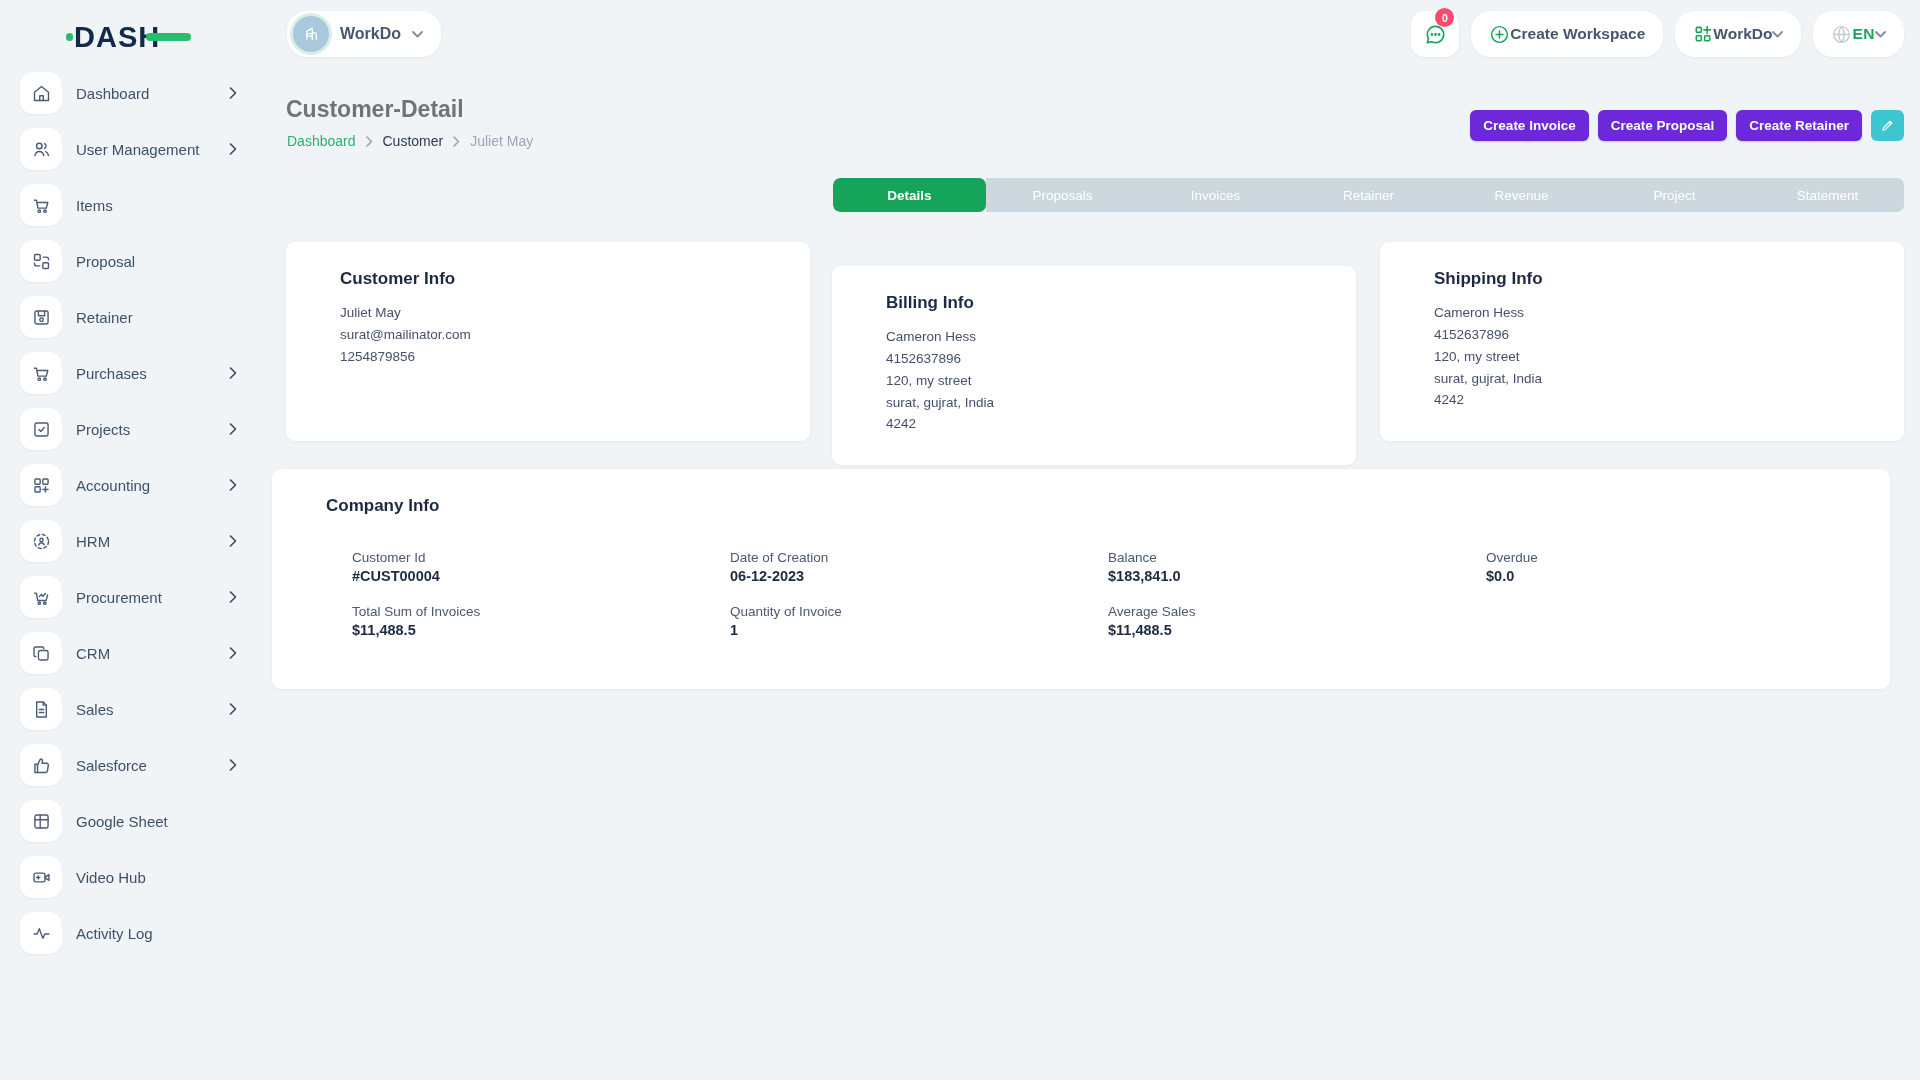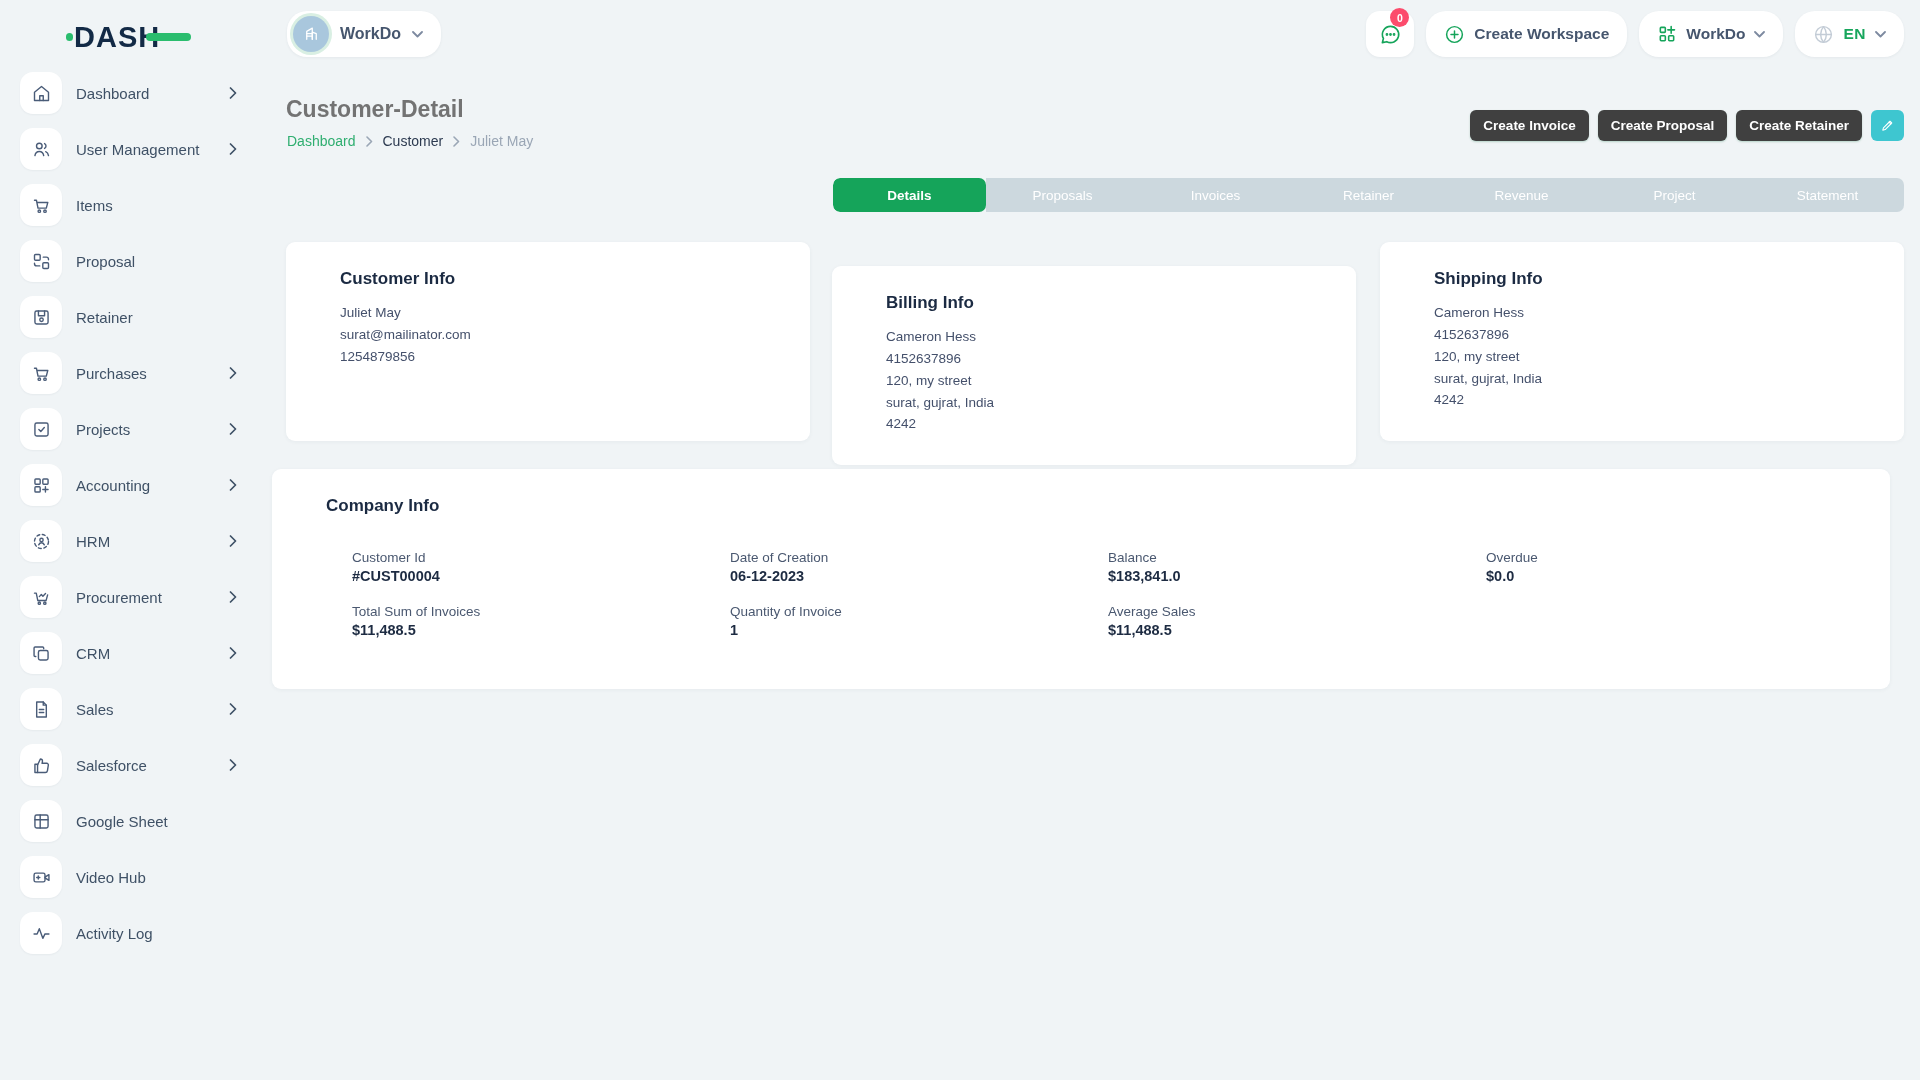--- a/index.html
+++ b/index.html
@@ -24,21 +24,21 @@
   .ws-label { font-size:16px; font-weight:700; color:#46566e; }
   .chev { width:11px; height:7px; stroke:#7d8aa0; stroke-width:1.8; fill:none; stroke-linecap:round; stroke-linejoin:round; }
 
   .top-right { position:absolute; right:16px; top:11px; display:flex; gap:12px; align-items:center; }
   .icon-btn { width:48px; height:46px; border-radius:14px; justify-content:center; position:relative; }
   .badge {
     position:absolute; top:-3px; right:5px; min-width:19px; height:19px; border-radius:10px;
     background:#fc4b6c; color:#fff; font-size:10.5px; font-weight:700;
     display:flex; align-items:center; justify-content:center; padding:0 5px;
   }
-  .top-btn { height:46px; padding:0 18px; gap:9px; font-size:15.5px; font-weight:600; color:#46566e; }
+  .top-btn { height:46px; padding:0 18px; gap:0; font-size:15.5px; font-weight:600; color:#46566e; }
   .lang-en { color:#17a65c; font-weight:700; letter-spacing:.5px; }
 
   
   .sidebar { position:absolute; left:0; top:72px; width:259px; height:1008px; overflow:hidden; }
   .side-item { display:flex; align-items:center; height:42px; margin:0 14px 14px 20px; cursor:pointer; }
   .side-icon {
     width:42px; height:42px; border-radius:13px; background:#fff; flex:0 0 auto;
     display:flex; align-items:center; justify-content:center; box-shadow:0 1px 2px rgba(30,50,70,.05);
   }
   .side-icon svg { width:21px; height:21px; stroke:#4a5c78; stroke-width:1.6; fill:none; stroke-linecap:round; stroke-linejoin:round; }
@@ -48,21 +48,21 @@
   
   .page-title { position:absolute; left:286px; top:96px; font-size:23px; font-weight:700; color:#737373; }
   .breadcrumb { position:absolute; left:287px; top:133px; display:flex; align-items:center; gap:10px; font-size:14px; }
   .bc-link { color:#2fae70; cursor:pointer; }
   .bc-mid { color:#2c3a50; cursor:pointer; }
   .bc-cur { color:#9aa6b5; }
   .bc-sep { width:7px; height:11px; stroke:#9aa6b5; stroke-width:1.6; fill:none; stroke-linecap:round; stroke-linejoin:round; }
 
   .head-actions { position:absolute; right:16px; top:110px; display:flex; gap:9px; }
   .btn-green {
-    background:#404040; color:#fff; border:none; border-radius:6px; height:31px;
+    background:#6d28d9; color:#fff; border:none; border-radius:6px; height:31px;
     padding:0 13px; font-size:13.5px; font-weight:600; font-family:inherit; cursor:pointer;
     box-shadow:0 1px 2px rgba(20,120,70,.25);
   }
   .btn-edit {
     background:#3ec6d0; border:none; border-radius:6px; height:31px; width:33px;
     display:flex; align-items:center; justify-content:center; cursor:pointer;
   }
   .btn-edit svg { width:15px; height:15px; stroke:#fff; stroke-width:1.7; fill:none; stroke-linecap:round; stroke-linejoin:round; }
 
   

